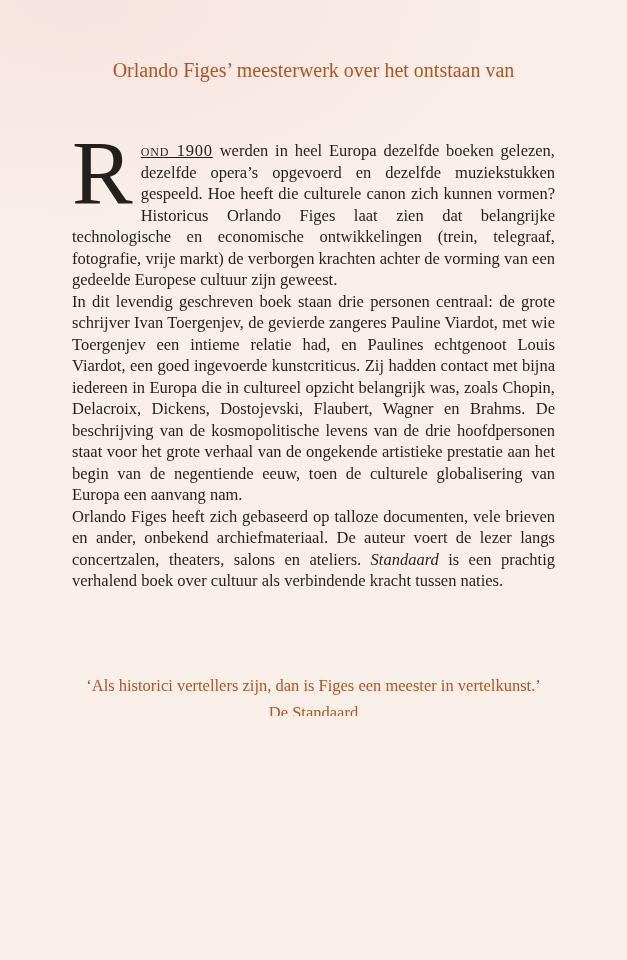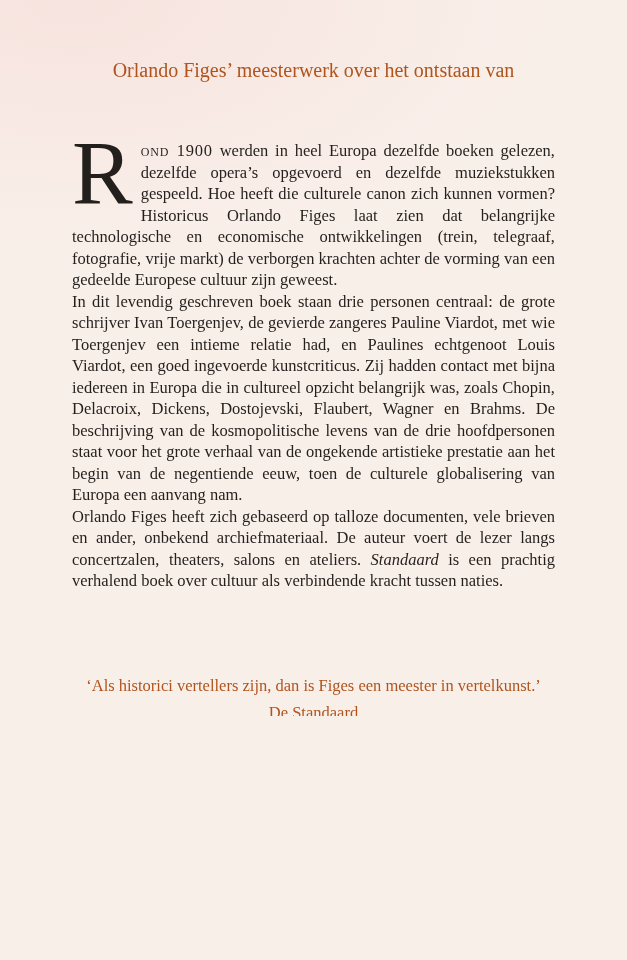--- a/index.html
+++ b/index.html
@@ -36,20 +36,21 @@
   .para { margin: 0; }
   .dropcap {
     float: left;
     font-size: 91px;
     line-height: 64px;
     padding: 2px 8px 0 0;
   }
   .smallcaps {
     font-variant: small-caps;
     letter-spacing: 0.8px;
+    text-decoration: underline;
   }
   .quote {
     position: absolute;
     top: 672px; left: 36px; right: 36px;
     text-align: center;
     color: var(--accent, #b0541d);
     font-size: 16.5px;
     line-height: 27px;
   }
   .quote-source { }

